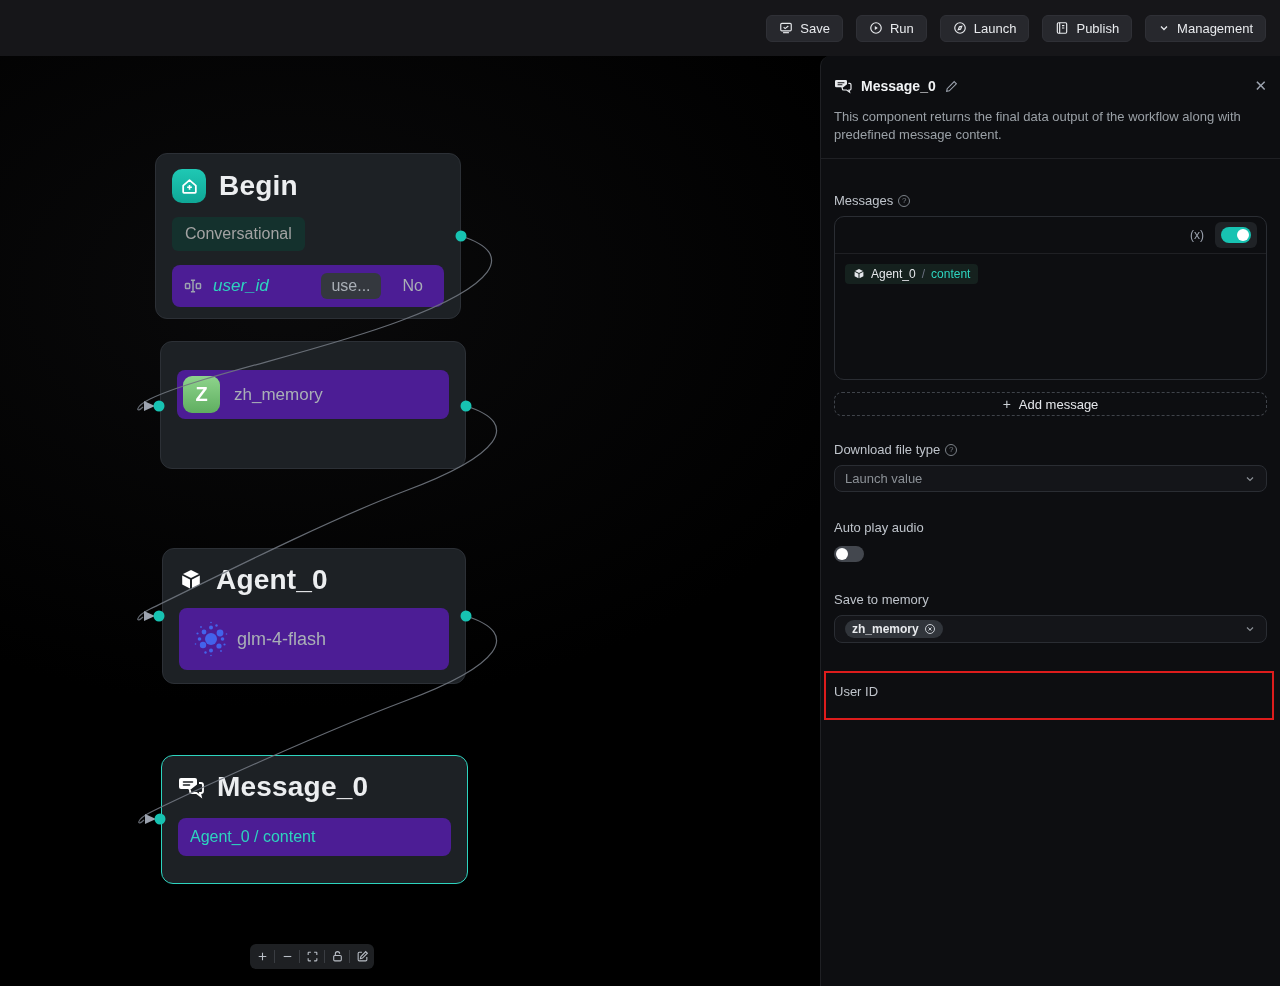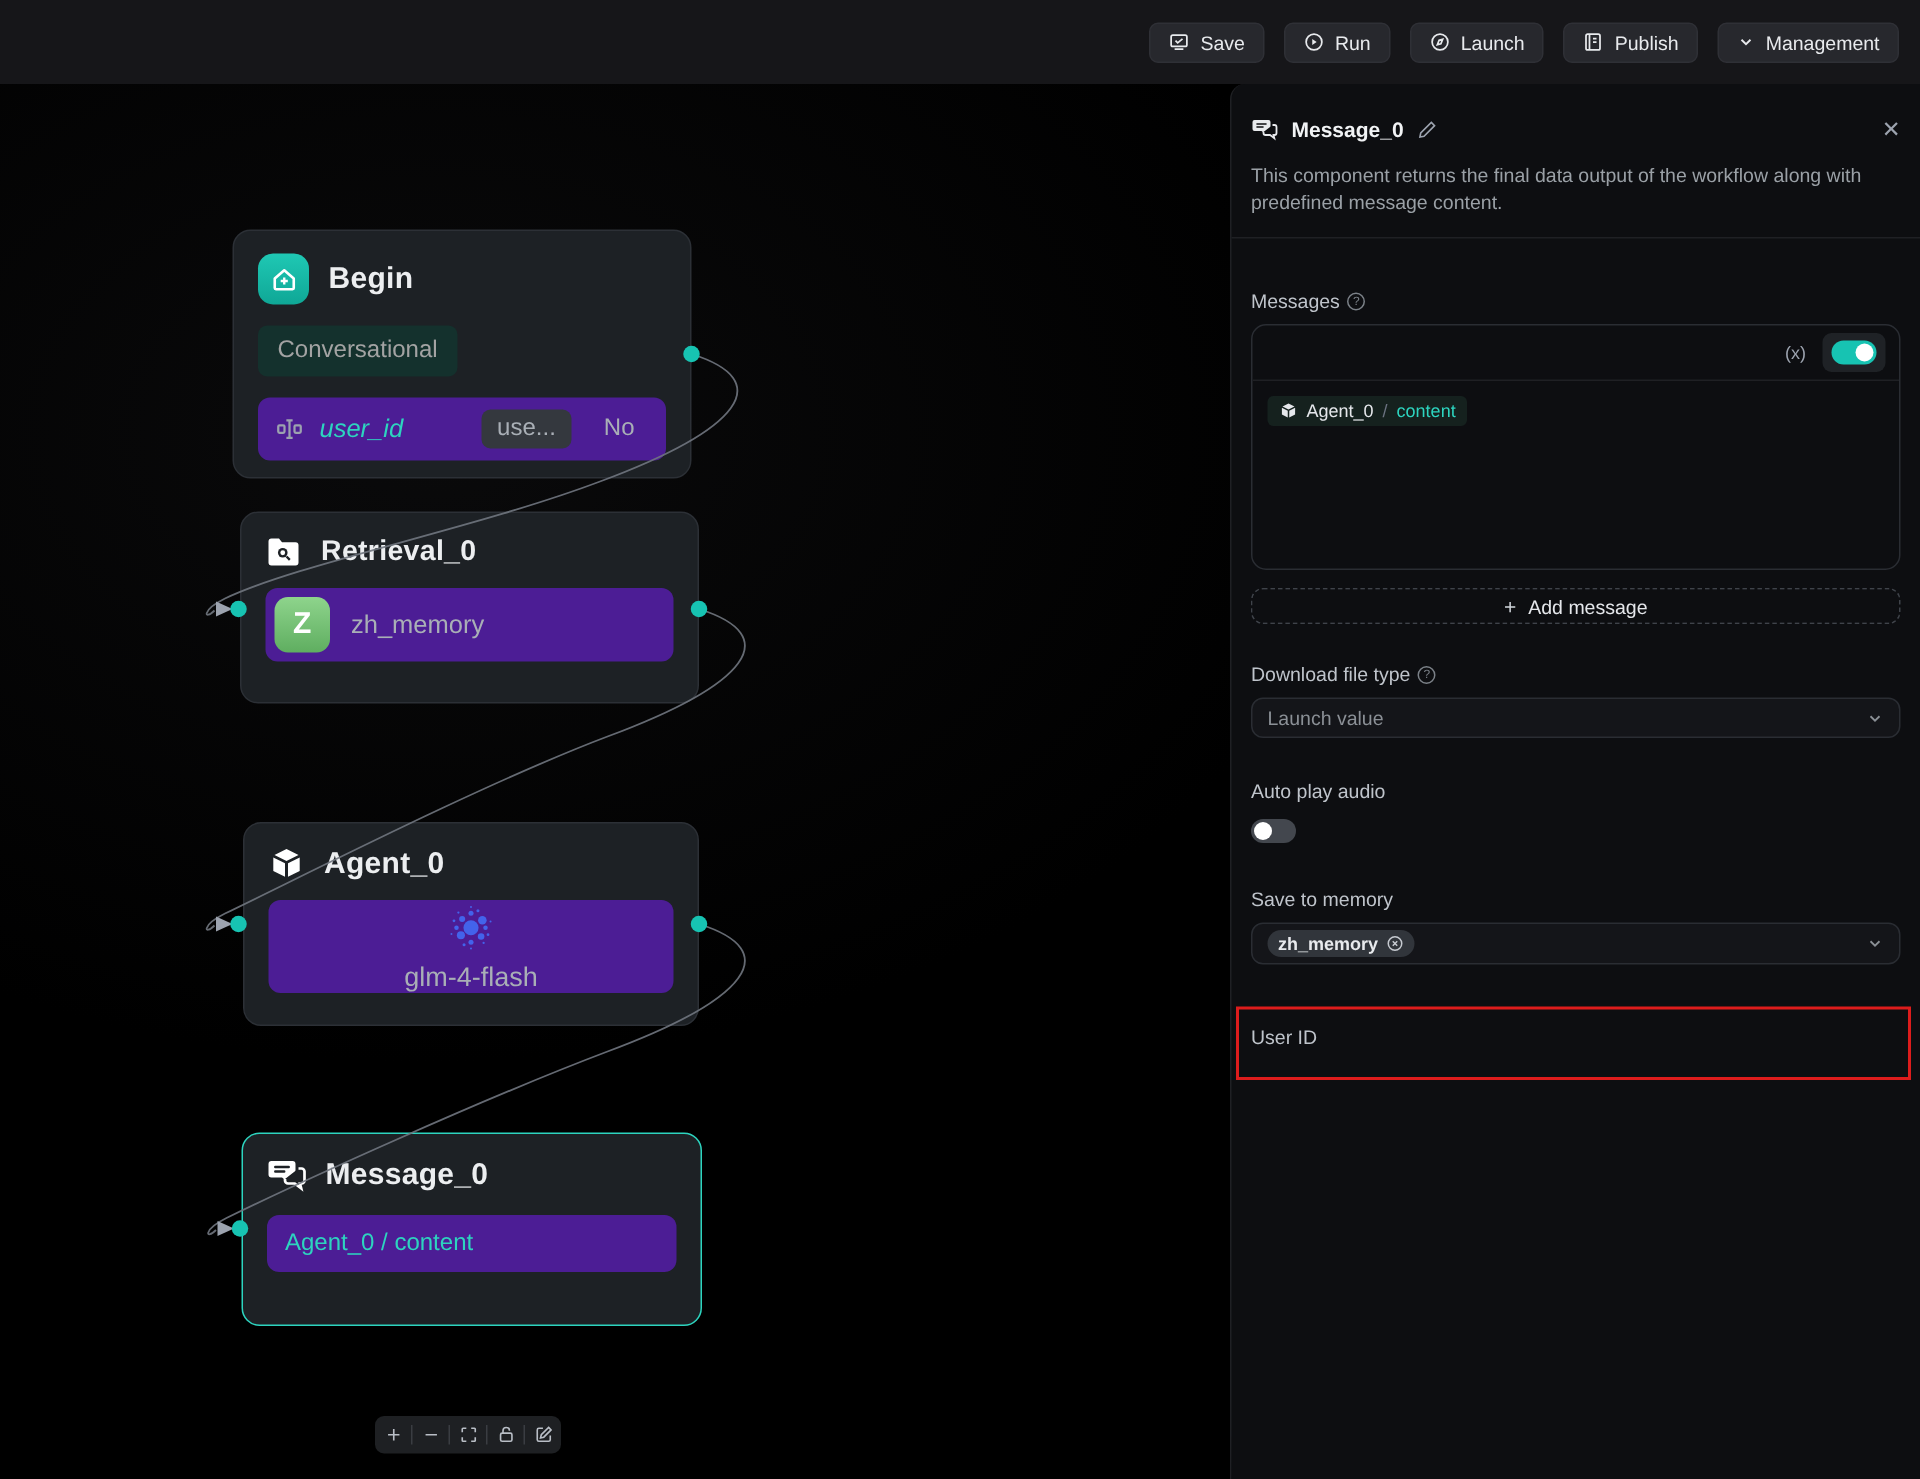--- a/index.html
+++ b/index.html
@@ -17,42 +17,42 @@
 
   
   .canvas { position:absolute; left:0; top:56px; width:820px; height:930px;
             background:radial-gradient(ellipse 900px 600px at 35% 25%, #0a0a0b, #000 70%); }
   .canvas svg.edges { position:absolute; inset:0; z-index:6; pointer-events:none; }
 
   .node { position:absolute; background:#1d2125; border:1px solid #2c3036;
           border-radius:12px; padding:15px 16px; z-index:3; }
   .node.selected { border:1.5px solid #2dd4bf; }
   .node-head { display:flex; align-items:center; gap:13px; }
-  .node-title { color:#eceef0; font-size:20px; font-weight:700; letter-spacing:.2px; }
+  .node-title { color:#eceef0; font-size:28px; font-weight:700; letter-spacing:.2px; }
   .n-icon-sq { width:34px; height:34px; border-radius:10px; display:flex;
                align-items:center; justify-content:center; flex:0 0 auto; }
   .begin-icon { background:linear-gradient(180deg,#1fc8b4,#0fa796); }
   .row { background:#4c1d95; border-radius:8px; display:flex; align-items:center; }
 
   .badge-conv { display:inline-block; margin-top:14px; background:#14312d;
                 color:#a3a3a3; font-size:16px; padding:8px 13px; border-radius:6px; }
   .begin-row { margin-top:14px; height:42px; padding:0 11px; gap:10px; }
   .param-name { color:#2dd4bf; font-size:17px; font-style:italic; }
   .param-chip { margin-left:auto; background:#34383e; border-radius:6px;
                 color:#a9afb6; font-size:16px; padding:4px 10px; }
   .param-flag { color:#a9afb6; font-size:16px; margin:0 10px 0 12px; }
 
   .retr-row { margin-top:13px; height:49px; padding:6px; gap:14px; }
   .z-icon { width:37px; height:37px; border-radius:9px;
             background:linear-gradient(180deg,#8ed48c,#5fae60);
             color:#fff; font-size:20px; font-weight:700; display:flex;
             align-items:center; justify-content:center; }
   .row-text { color:#a9afb6; font-size:17px; }
 
-  .agent-row { margin-top:12px; height:62px; padding:0 10px; gap:4px;flex-direction:column; }
+  .agent-row { margin-top:12px; height:62px; padding:0 10px; gap:4px; }
   .msg-row { margin-top:15px; height:38px; padding:0 12px; }
   .msg-row span { color:#2dd4bf; font-size:16px; }
 
   
   .controls { position:absolute; left:250px; top:888px; width:124px; height:25px;
               background:#1e2023; border-radius:6px; display:flex; align-items:center;
               justify-content:space-evenly; z-index:10; }
   .ctrl { display:flex; align-items:center; justify-content:center; width:20px;
           height:25px; color:#b9bec6; cursor:pointer; }
   .ctrl-sep { width:1px; height:13px; background:#3a3d42; }
@@ -182,29 +182,20 @@
           <rect x="3" y="9" width="5" height="6" rx="1"></rect>
           <rect x="16" y="9" width="5" height="6" rx="1"></rect>
         </svg>
       <span class="param-name">user_id</span>
       <span class="param-chip">use...</span>
       <span class="param-flag">No</span>
     </div>
   </div>
 
   <div class="node" style="left:160px; top:285px; width:306px; height:128px;">
-    <div class="node-head">
-      <svg width="24" height="22" viewBox="0 0 24 22" fill="none">
-          <path d="M2 4a2 2 0 0 1 2-2h5l2 2.5h9a2 2 0 0 1 2 2V18a2 2 0 0 1-2 2H4a2 2 0 0 1-2-2z" fill="#fff"></path>
-          <circle cx="11.5" cy="11.5" r="3.2" fill="#1d2125"></circle>
-          <circle cx="11.5" cy="11.5" r="1.6" fill="#fff"></circle>
-          <path d="M14 14l2.2 2.2" stroke="#1d2125" stroke-width="1.6"></path>
-        </svg>
-      <span class="node-title" style="font-size:19px">Retrieval_0</span>
-    </div>
     <div class="row retr-row">
       <div class="z-icon">
           <span>Z</span>
         </div>
       <span class="row-text">zh_memory</span>
     </div>
   </div>
 
   <div class="node" style="left:162px; top:492px; width:304px; height:136px;">
     <div class="node-head">

